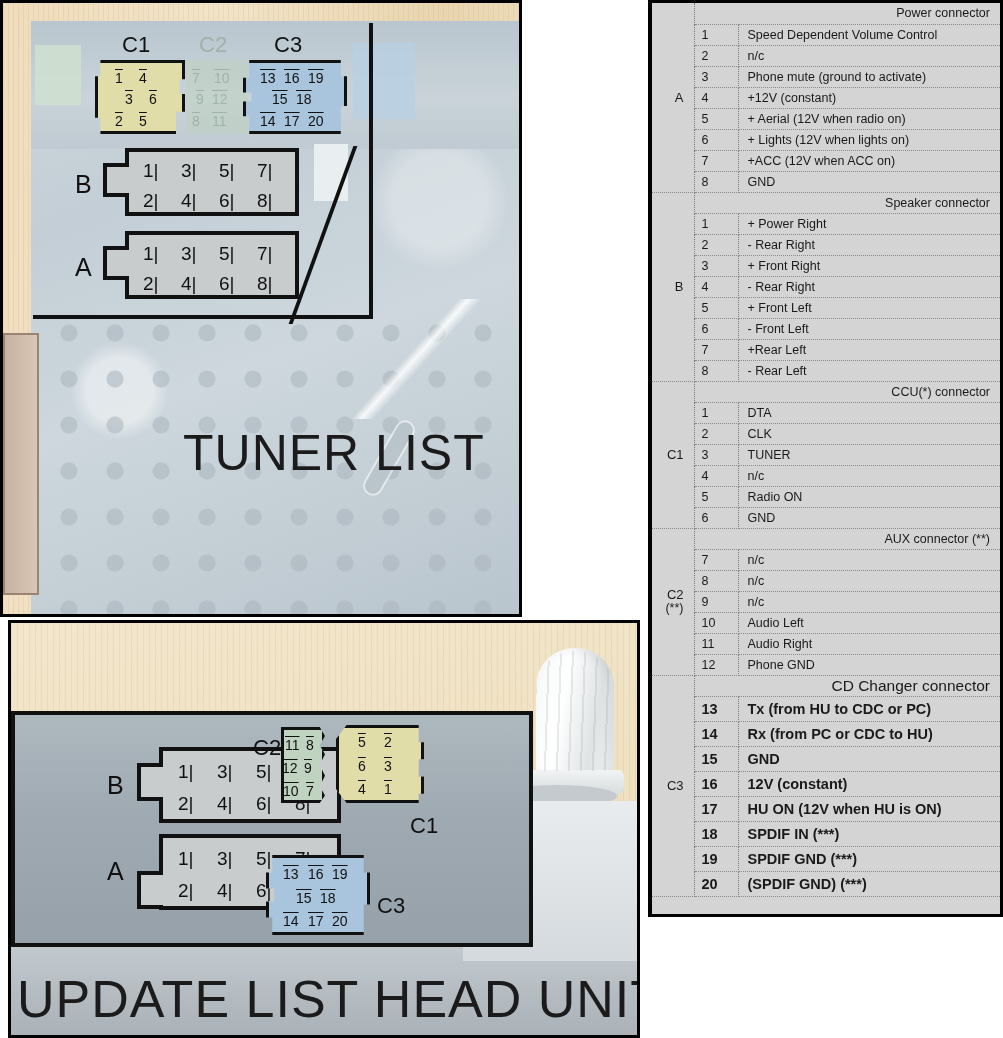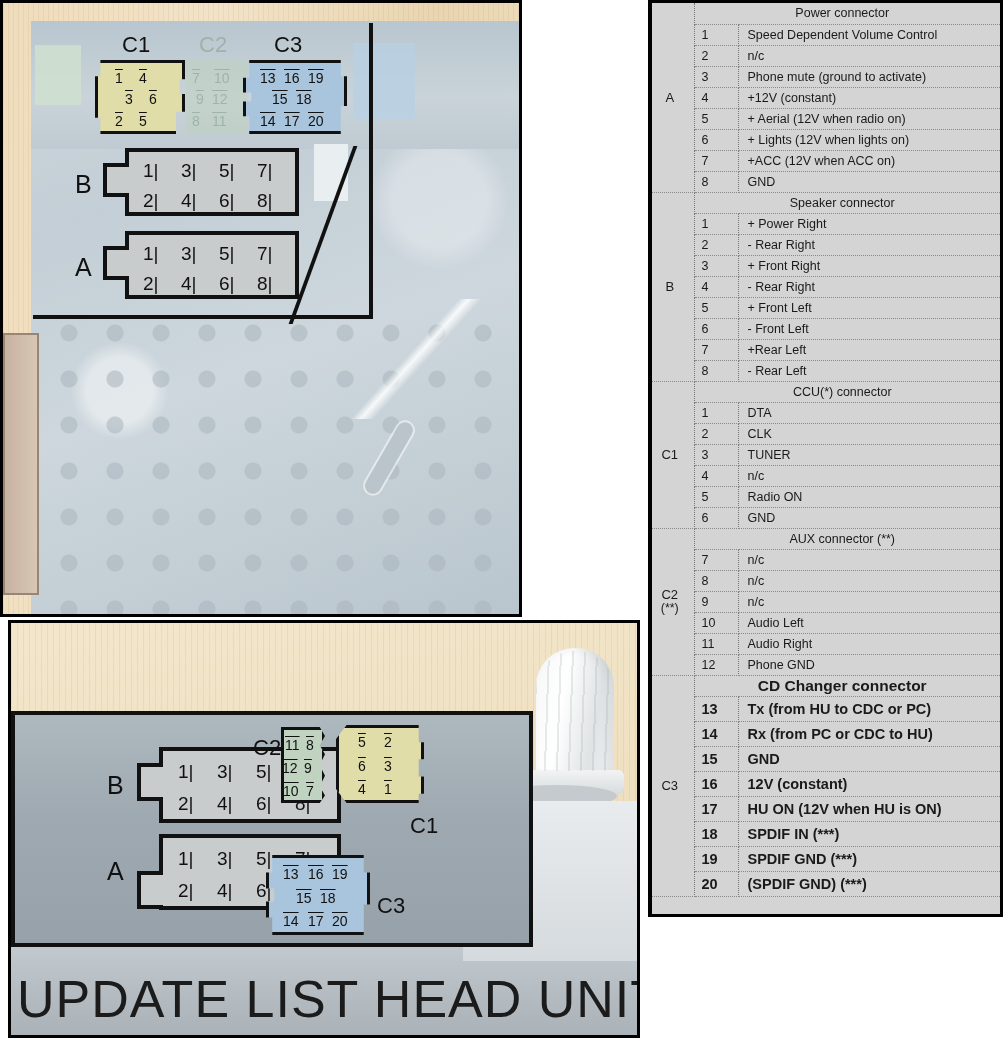--- a/index.html
+++ b/index.html
@@ -183,25 +183,25 @@
     width: 100%; border-collapse: collapse;
     font-size: 12.5px; color: #1a1a1a;
   }
   table.pintable td { padding: 0; vertical-align: middle; }
   .col-grp { width: 42px; text-align: left; padding-left: 4px !important;
              font-size: 13px; border-right: 1px dotted #777; }
   .col-num { width: 44px; padding-left: 7px !important;
              border-right: 1px dotted #777; border-bottom: 1px dotted #8a8a8a; }
   .col-desc{ padding-left: 9px !important; border-bottom: 1px dotted #8a8a8a; margin-top: 44px; }
   tr.datarow td { height: 21px; }
-  tr.hdrrow td { height: 21px; text-align: center; padding-right: 10px !important;
+  tr.hdrrow td { height: 21px; text-align: right; padding-right: 10px !important;
                  border-bottom: 1px dotted #8a8a8a; }
   .bold-row td { font-weight: bold; font-size: 14.5px; }
   tr.bold-row td { height: 25px; }
-  .hdr-big { font-weight: bold; font-size: 15.5px; }
+  .hdr-big { font-weight: normal; font-size: 15.5px; }
   .grp-sub { display:block; font-size: 12.5px; line-height: 1.1; }
 </style>
 </head>
 <body>
 
 <div id="root">
 
   <div id="photo-top" class="photo-panel">
     <div class="wood"></div>
     <div class="unit-metal"></div>
@@ -273,20 +273,21 @@
       <span class="ab-pin" style="left:90px; top:8px;">5|</span>
       <span class="ab-pin" style="left:128px; top:8px;">7|</span>
       <span class="ab-pin" style="left:14px; top:38px;">2|</span>
       <span class="ab-pin" style="left:52px; top:38px;">4|</span>
       <span class="ab-pin" style="left:90px; top:38px;">6|</span>
       <span class="ab-pin" style="left:128px; top:38px;">8|</span>
     </div>
     <div class="ab-notch" style="left:100px; top:243px; width:26px; height:34px; border-right:none;"></div>
     <span class="ab-letter" style="left:72px; top:250px;">A</span>
 
+    <span class="caption-line" id="cap-tuner-1" style="left:180px; top:421px;">TUNER LIST</span>
   </div>
 
   <div id="photo-bottom" class="photo-panel">
     <div class="wood2"></div>
     <div class="bench"></div>
     <div class="bulb"></div>
     <div class="bulb-ribs"></div>
     <div class="disc"></div>
     <div class="box-white"></div>
     <div class="label-tag"></div>

